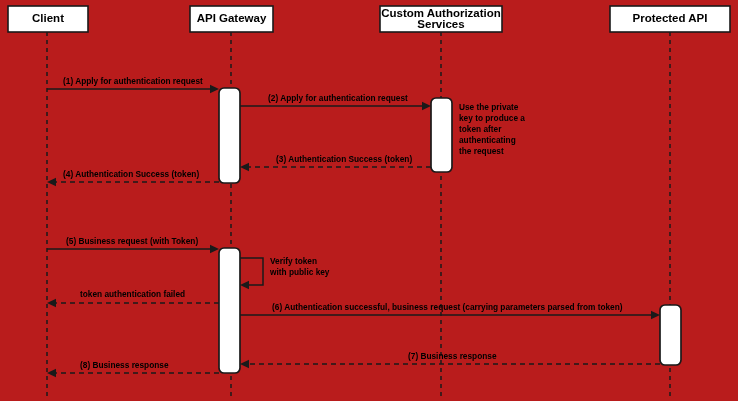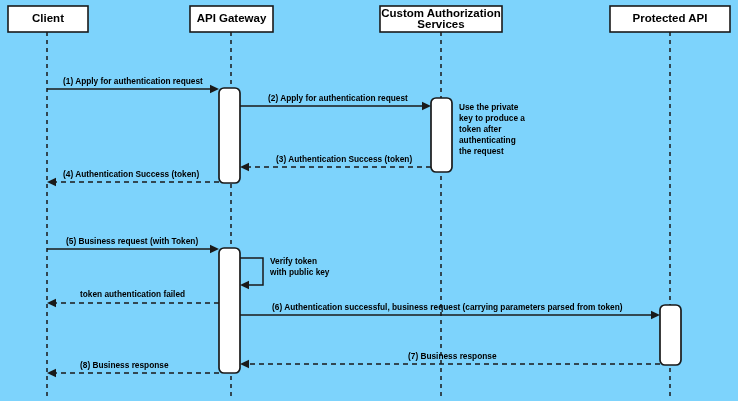--- a/index.html
+++ b/index.html
@@ -9,21 +9,21 @@
     background: #ffffff;
   }
   body {
     font-family: "Liberation Sans", sans-serif;
     color: #000000;
   }
   #canvas {
     position: relative;
     width: 738px;
     height: 401px;
-    background: #7dd3fc;
+    background: #b91c1c;
     overflow: hidden;
   }
   #diagram-svg {
     position: absolute;
     left: 0;
     top: 0;
     width: 738px;
     height: 401px;
   }
   .lifeline-box {

